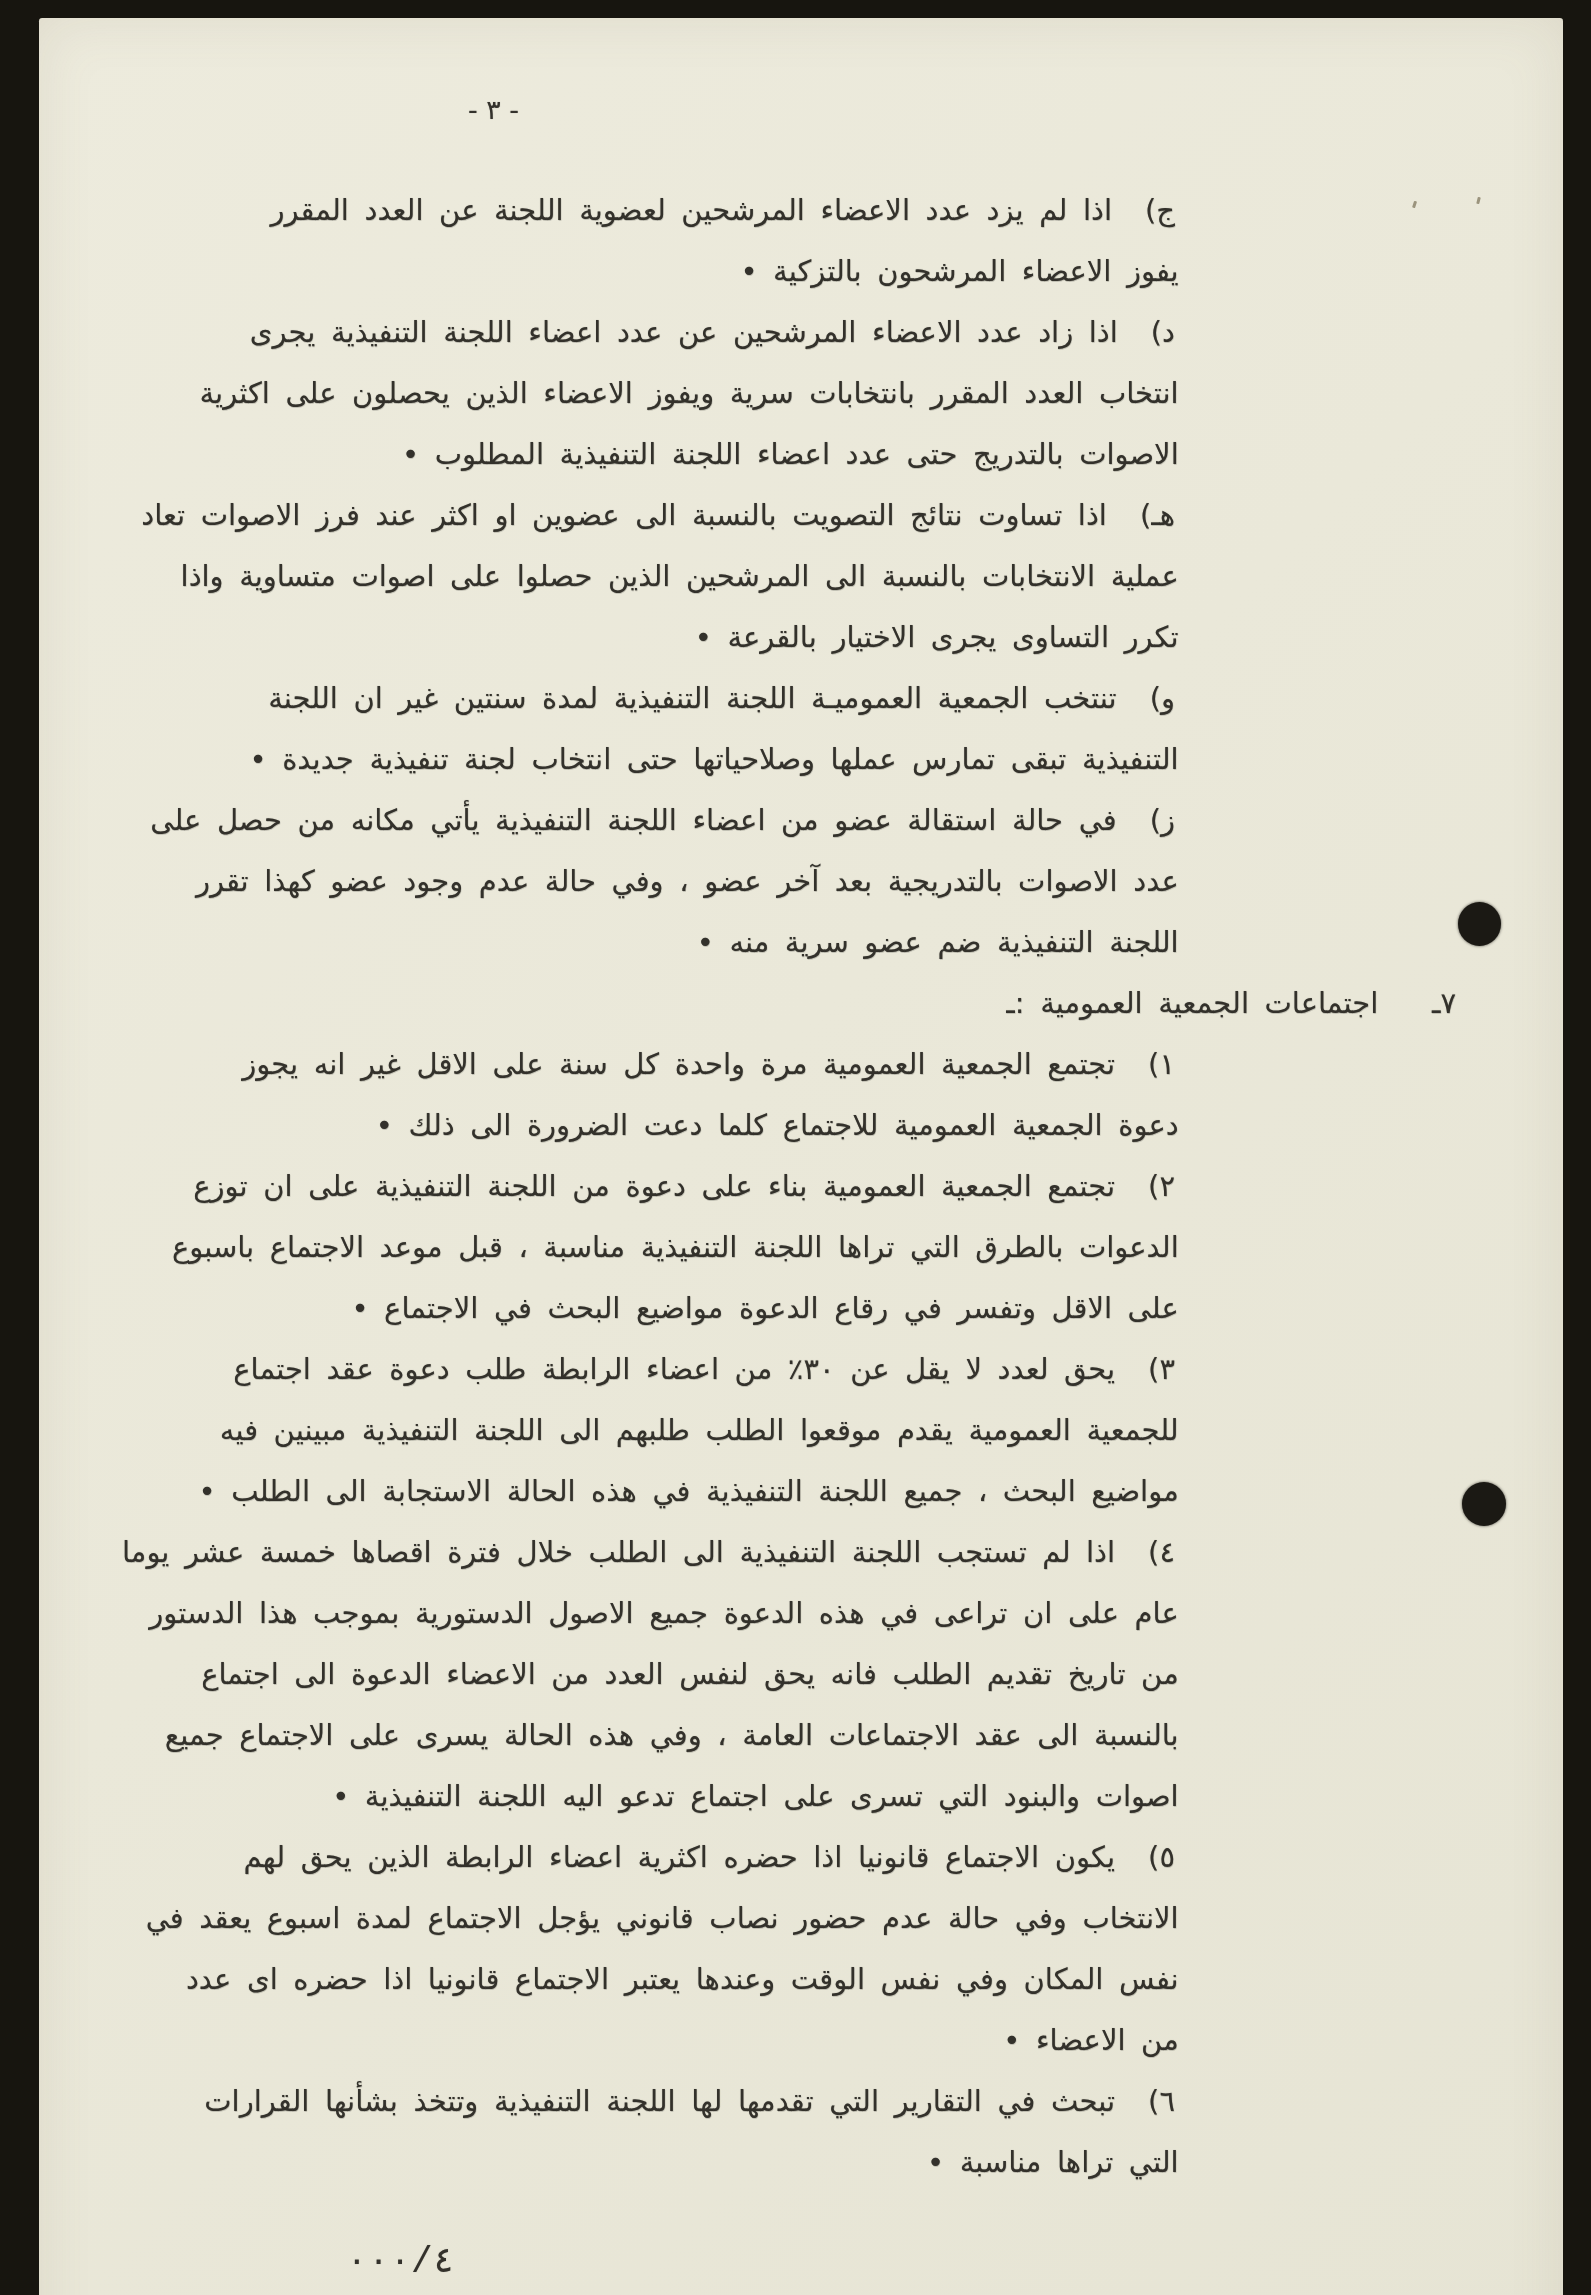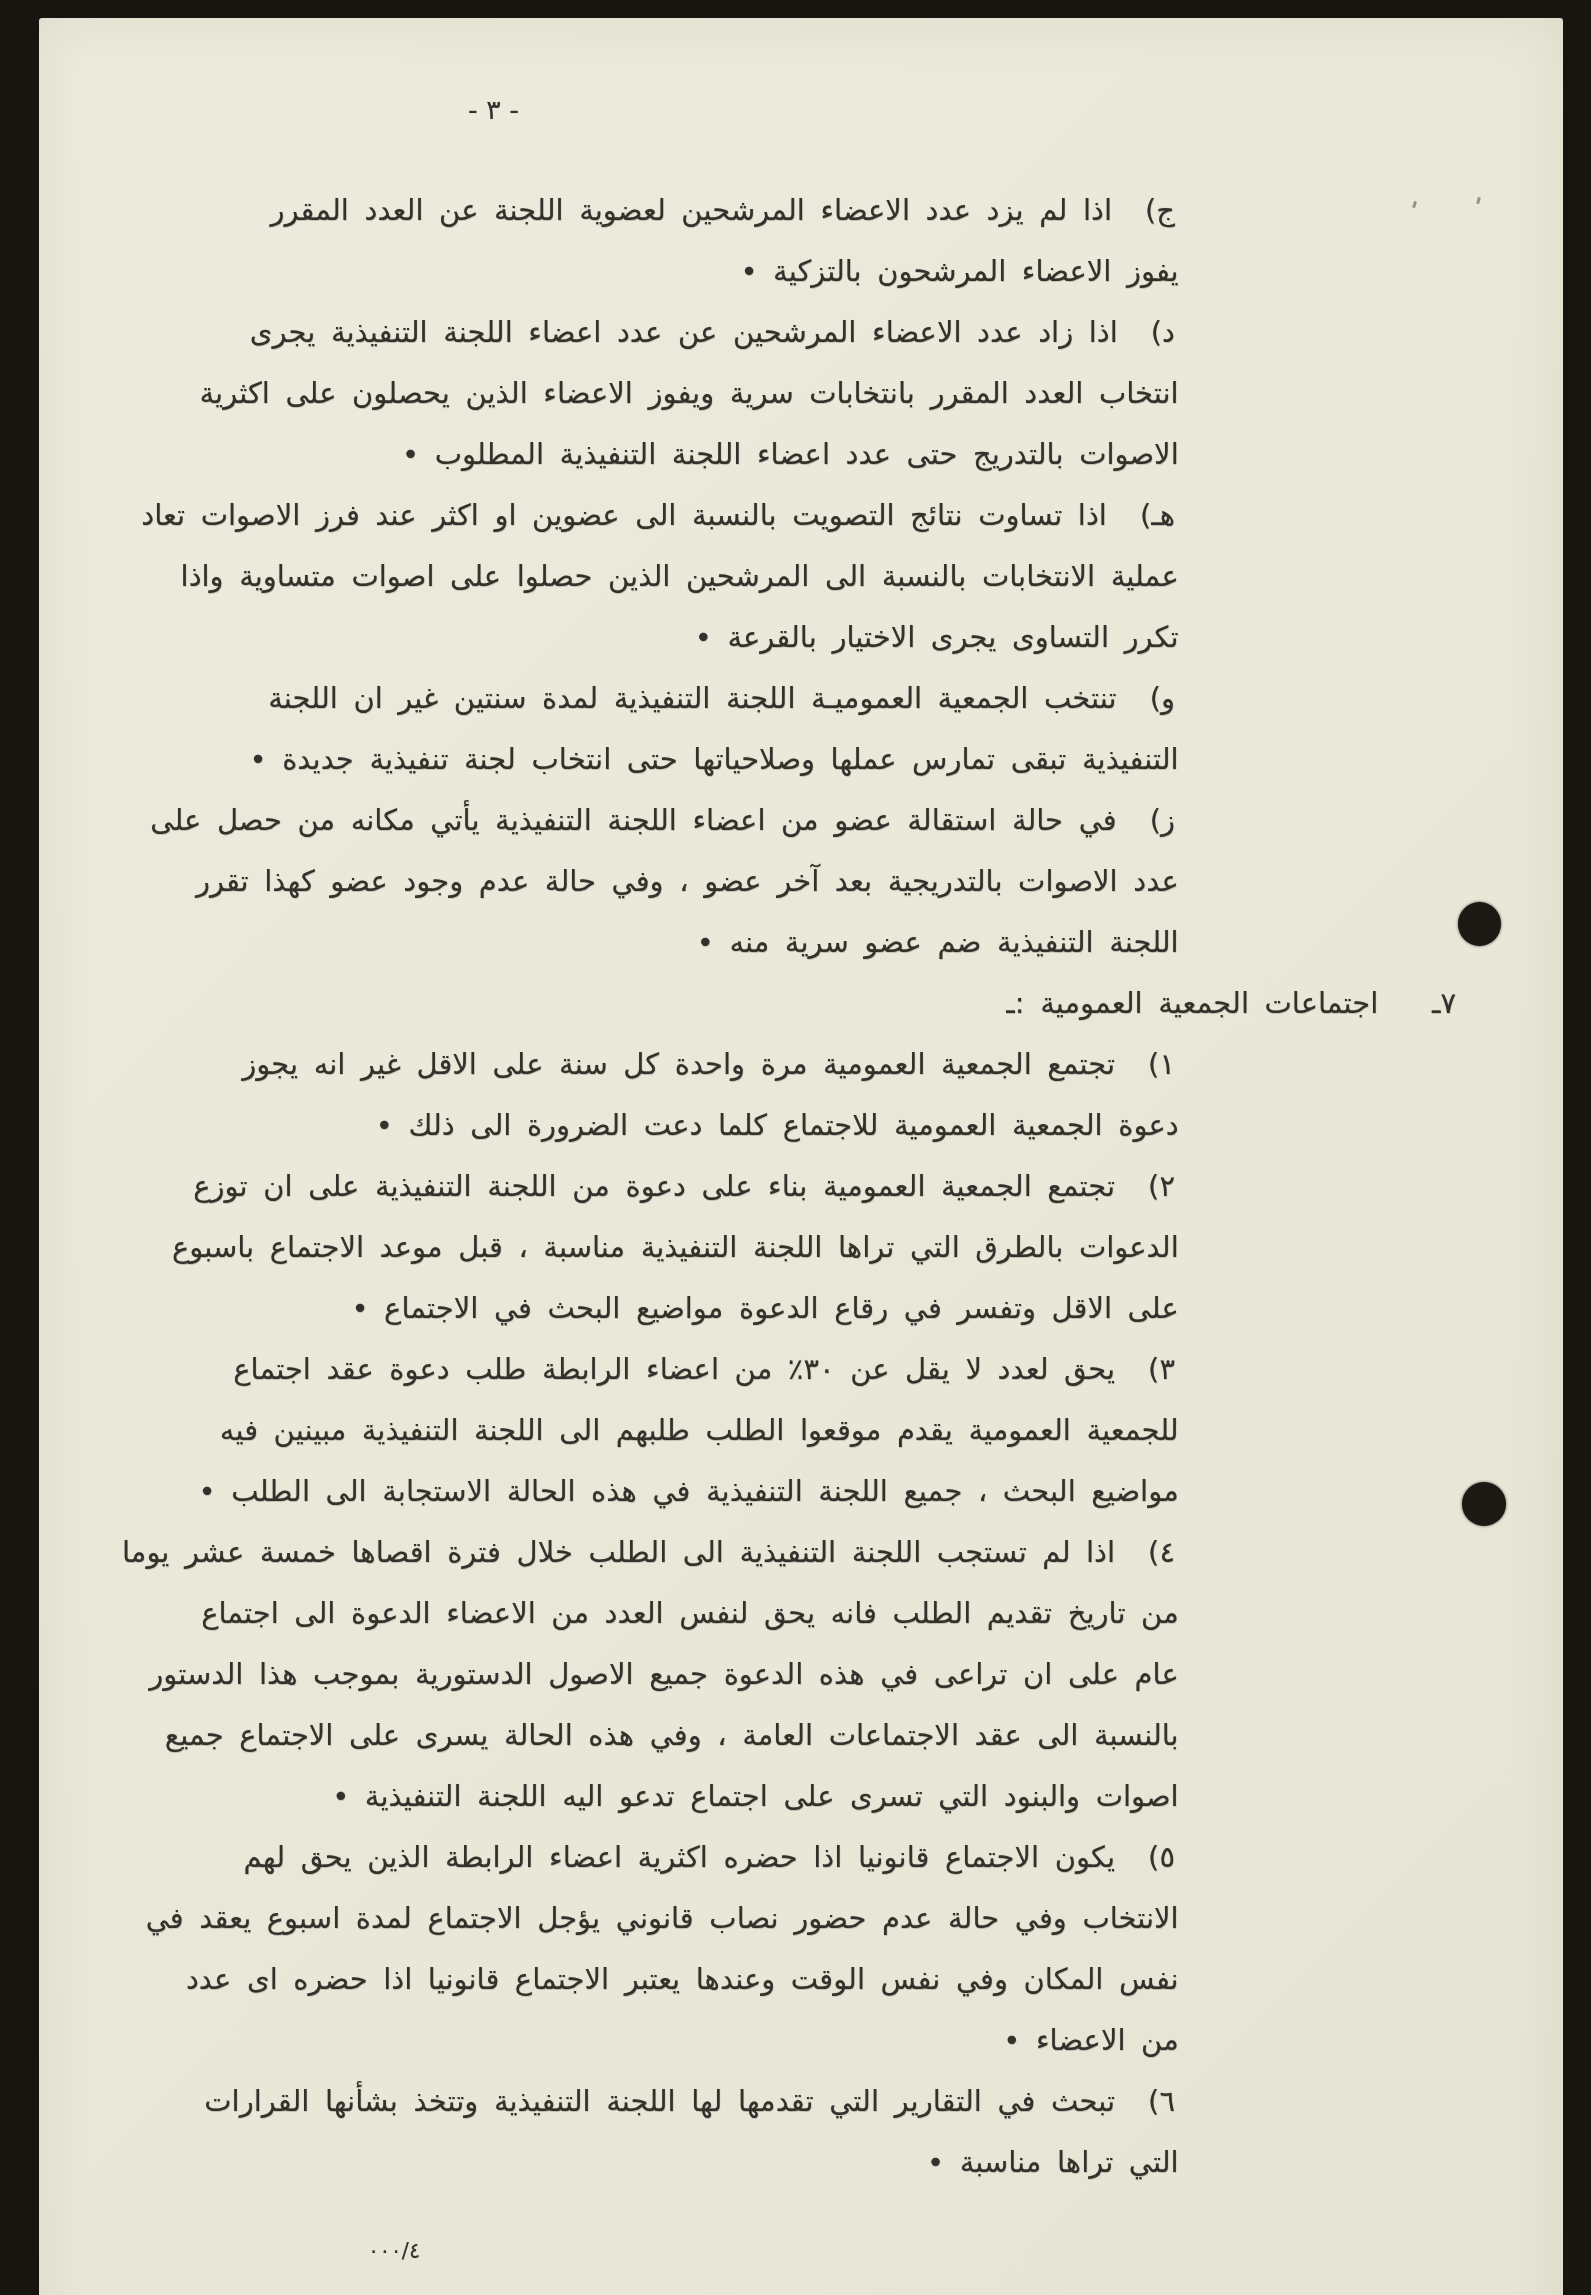--- a/index.html
+++ b/index.html
@@ -14,23 +14,23 @@
          font-size:27px;color:#34322c;letter-spacing:13px;
          text-shadow:0 0 0.9px rgba(52,50,44,.45);}
   .text-flow{position:absolute;top:162px;right:388px;left:138px;direction:rtl;}
   .line{height:61px;line-height:61px;white-space:nowrap;text-align:right;
         font-size:29px;color:#33312b;word-spacing:.22em;
         text-shadow:0 0 0.9px rgba(51,49,43,.42),0.5px 0.5px 0 rgba(51,49,43,.18);}
   .line .marker{margin-left:33px;}
   .line.cont{margin-right:-3.7px;}
   .line.heading{margin-right:-281px;}
   .line.heading .h-num{margin-left:38px;}
-  .continuation{position:absolute;top:2221px;left:329px;direction:ltr;
-        font-size:21px;color:#33312b;letter-spacing:4.6px;
-        text-shadow:0 0 0.9px rgba(51,49,43,.42);}
+  .continuation{position:absolute;top:2221px;left:307px;direction:ltr;
+        font-size:36px;color:#33312b;letter-spacing:4.6px;
+        text-shadow:0 0 0.9px rgba(51,49,43,.42);font-family:Liberation Mono, monospace;}
   
   .hole{position:absolute;border-radius:50%;background:#1b1914;
         box-shadow:0 0 2.8px rgba(27,25,20,.8);}
   .hole-1{left:1419px;top:884px;width:43px;height:44px;}
   .hole-2{left:1423px;top:1464px;width:44px;height:44px;}
   
   .speck{position:absolute;background:rgba(90,78,50,.55);border-radius:0.9px;}
   .speck-1{left:1374px;top:183px;width:3.2px;height:7.3px;transform:rotate(18deg);}
   .speck-2{left:1438px;top:179px;width:3.2px;height:7.3px;transform:rotate(14deg);}
 </style>
@@ -65,22 +65,22 @@
       </div>
     <div class="line"><span class="marker">١)</span><span>تجتمع الجمعية العمومية مرة واحدة كل سنة على الاقل غير انه يجوز</span></div>
         <div class="line cont"><span>دعوة الجمعية العمومية للاجتماع كلما دعت الضرورة الى ذلك •</span></div>
         <div class="line"><span class="marker">٢)</span><span>تجتمع الجمعية العمومية بناء على دعوة من اللجنة التنفيذية على ان توزع</span></div>
         <div class="line cont"><span>الدعوات بالطرق التي تراها اللجنة التنفيذية مناسبة ، قبل موعد الاجتماع باسبوع</span></div>
         <div class="line cont"><span>على الاقل وتفسر في رقاع الدعوة مواضيع البحث في الاجتماع •</span></div>
         <div class="line"><span class="marker">٣)</span><span>يحق لعدد لا يقل عن ٣٠٪ من اعضاء الرابطة طلب دعوة عقد اجتماع</span></div>
         <div class="line cont"><span>للجمعية العمومية يقدم موقعوا الطلب طلبهم الى اللجنة التنفيذية مبينين فيه</span></div>
         <div class="line cont"><span>مواضيع البحث ، جميع اللجنة التنفيذية في هذه الحالة الاستجابة الى الطلب •</span></div>
         <div class="line"><span class="marker">٤)</span><span>اذا لم تستجب اللجنة التنفيذية الى الطلب خلال فترة اقصاها خمسة عشر يوما</span></div>
+        <div class="line cont"><span>عام على ان تراعى في هذه الدعوة جميع الاصول الدستورية بموجب هذا الدستور</span></div>
         <div class="line cont"><span>من تاريخ تقديم الطلب فانه يحق لنفس العدد من الاعضاء الدعوة الى اجتماع</span></div>
-        <div class="line cont"><span>عام على ان تراعى في هذه الدعوة جميع الاصول الدستورية بموجب هذا الدستور</span></div>
         <div class="line cont"><span>بالنسبة الى عقد الاجتماعات العامة ، وفي هذه الحالة يسرى على الاجتماع جميع</span></div>
         <div class="line cont"><span>اصوات والبنود التي تسرى على اجتماع تدعو اليه اللجنة التنفيذية •</span></div>
         <div class="line"><span class="marker">٥)</span><span>يكون الاجتماع قانونيا اذا حضره اكثرية اعضاء الرابطة الذين يحق لهم</span></div>
         <div class="line cont"><span>الانتخاب وفي حالة عدم حضور نصاب قانوني يؤجل الاجتماع لمدة اسبوع يعقد في</span></div>
         <div class="line cont"><span>نفس المكان وفي نفس الوقت وعندها يعتبر الاجتماع قانونيا اذا حضره اى عدد</span></div>
         <div class="line cont"><span>من الاعضاء •</span></div>
         <div class="line"><span class="marker">٦)</span><span>تبحث في التقارير التي تقدمها لها اللجنة التنفيذية وتتخذ بشأنها القرارات</span></div>
         <div class="line cont"><span>التي تراها مناسبة •</span></div>
       </div>
 

